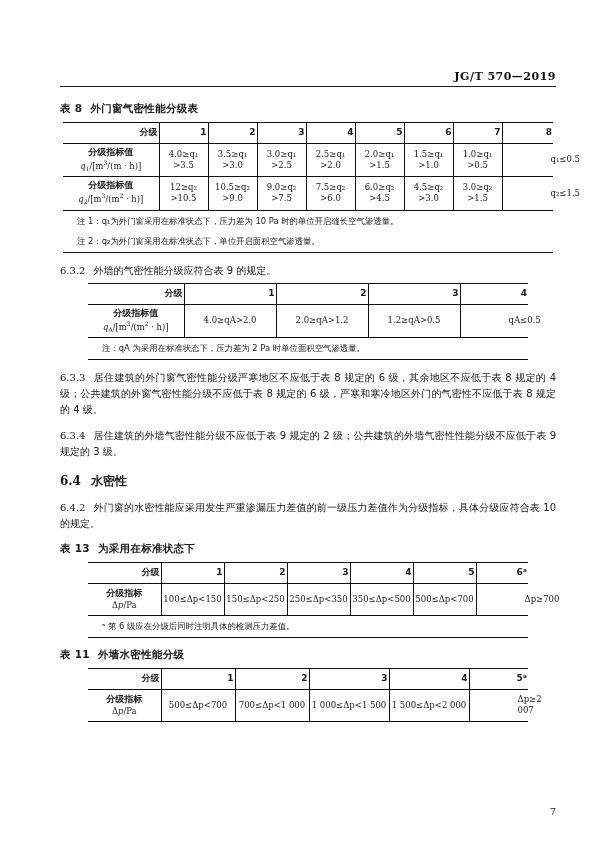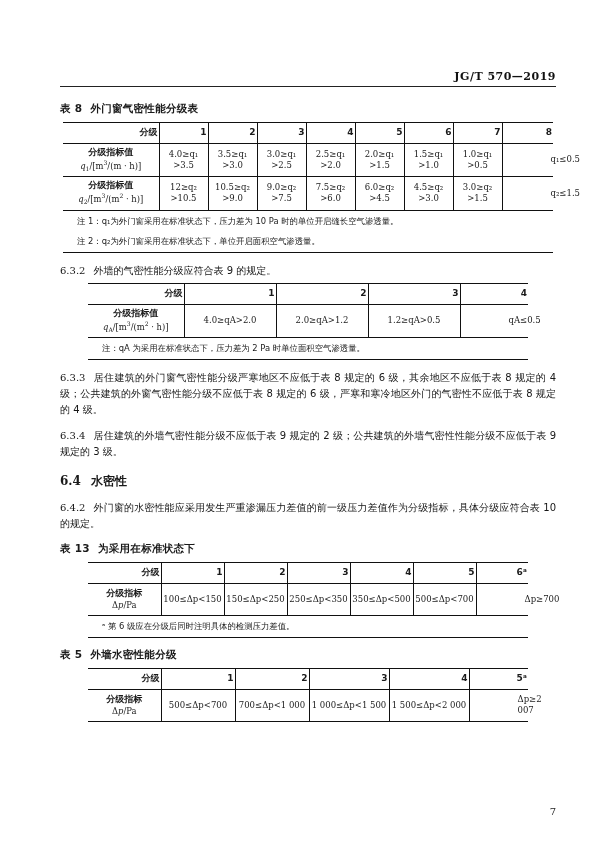--- a/index.html
+++ b/index.html
@@ -331,21 +331,21 @@
         <td class="last">Δp≥700</td>
       </tr>
       <tr class="note">
         <td colspan="7">ᵃ  第 6 级应在分级后同时注明具体的检测压力差值。</td>
       </tr>
     </tbody>
       </table>
 
 
     <div class="tbl-title">
-      <span>表 5</span><span class="sp"></span><span>外墙水密性能分级</span>
+      <span>表 11</span><span class="sp"></span><span>外墙水密性能分级</span>
     </div>
 
     <table class="doc">
       <colgroup>
         <col style="width:73px">
           <col style="width:74px">
           <col style="width:74px">
           <col style="width:80px">
         <col style="width:80px">
           <col style="width:59px">

